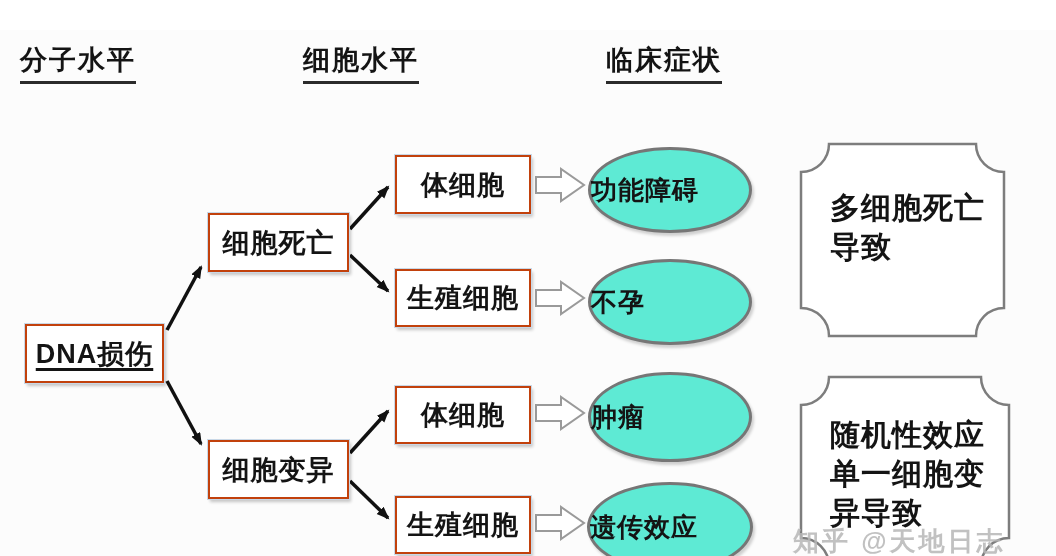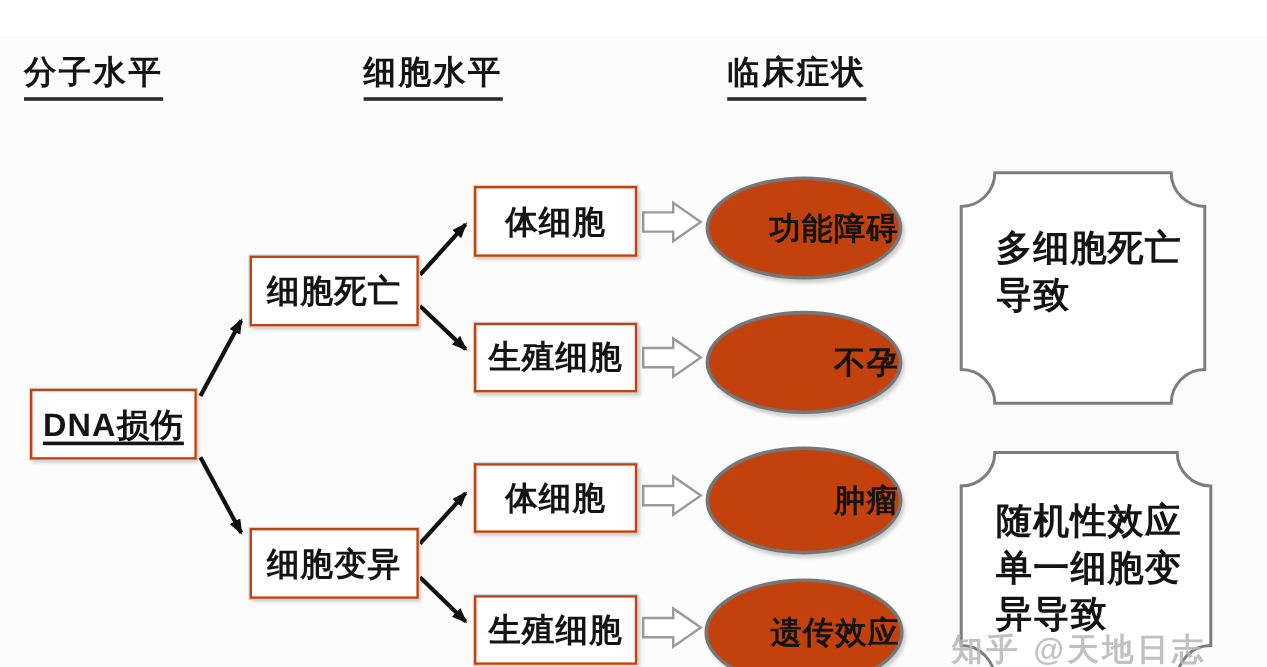--- a/index.html
+++ b/index.html
@@ -21,22 +21,22 @@
     position:absolute;z-index:2;
     display:flex;align-items:center;justify-content:center;
     background:#ffffff;
     border:2px solid #c2410c;
     box-shadow:0 0 0 1px #c9d8e7, 2px 3px 3px rgba(0,0,0,0.22);
     font-size:27px;font-weight:bold;letter-spacing:1px;white-space:nowrap;
   }
   .node .underlined{text-decoration:underline;text-decoration-thickness:2.5px;text-underline-offset:5px;}
   .ellipse{
     position:absolute;z-index:2;
-    display:flex;align-items:center;justify-content:flex-end;
-    background:#c2410c;
+    display:flex;align-items:center;justify-content:flex-start;
+    background:#5eead4;
     border:3px solid #767676;border-radius:50%;
     box-shadow:2px 3px 3px rgba(0,0,0,0.18);
     font-size:26px;font-weight:bold;letter-spacing:1px;white-space:nowrap;
   }
   .plaque-text{
     position:absolute;z-index:2;
     font-size:30px;font-weight:bold;line-height:39px;letter-spacing:1px;
     white-space:nowrap;
   }
   .watermark{

